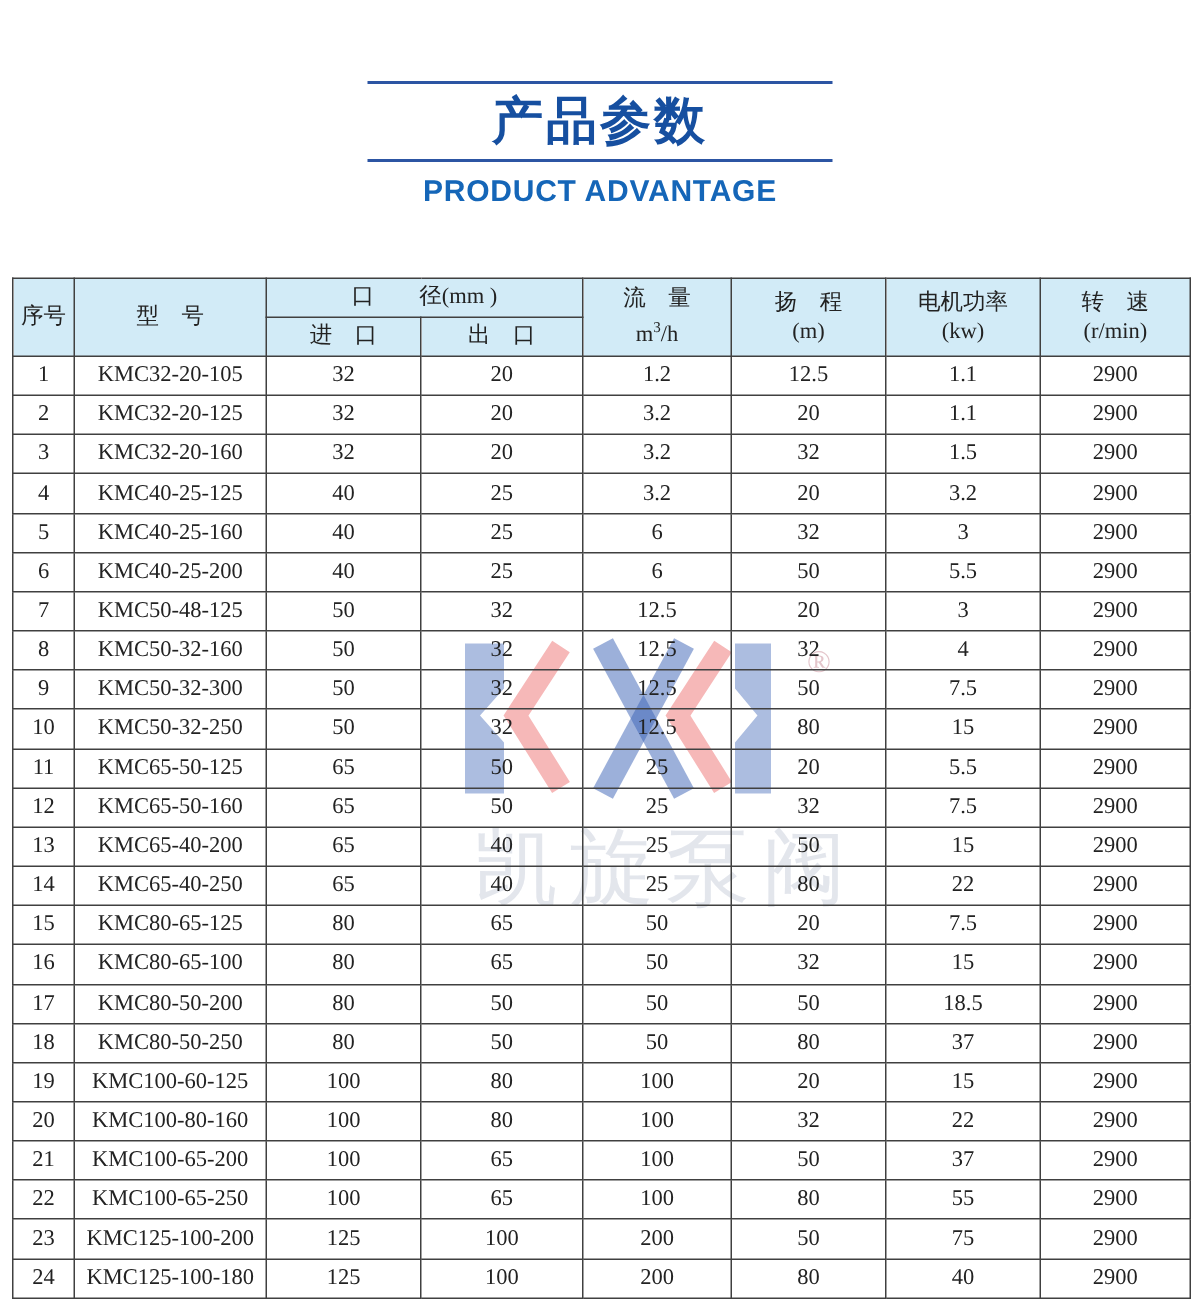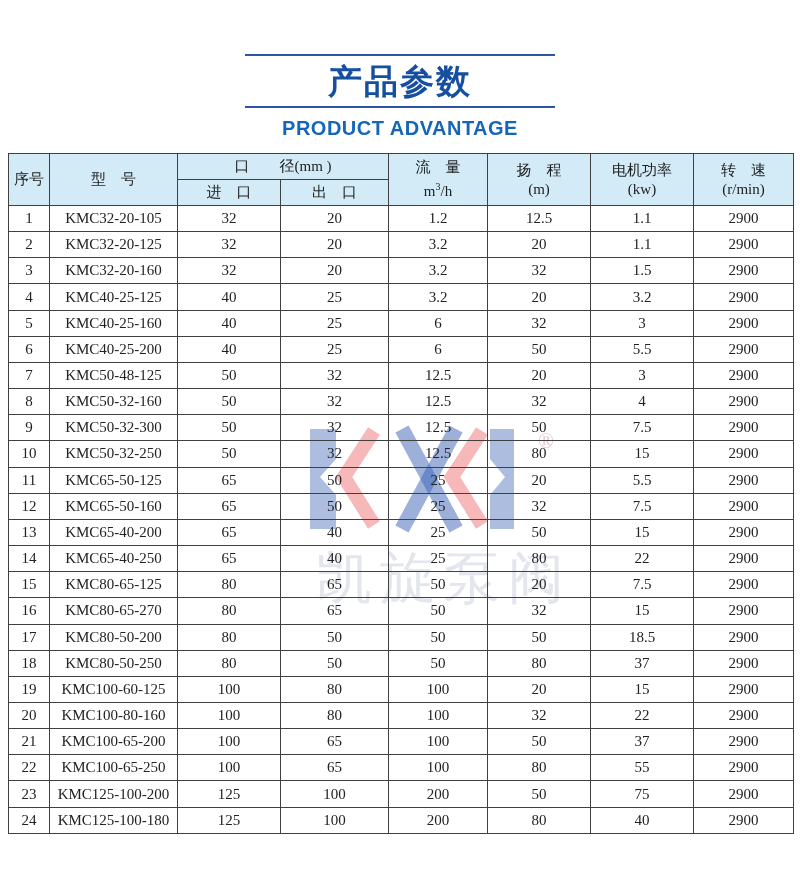--- a/index.html
+++ b/index.html
@@ -25,21 +25,21 @@
   .wm-fill-blue{fill:var(--wm-blue);fill-opacity:.42;}
   .wm-fill-blue-x{stroke:var(--wm-blue);stroke-opacity:.5;fill:none;}
   .wm-stroke-red{stroke:var(--wm-red);stroke-opacity:.38;fill:none;}
   .wm-reg{position:absolute;top:4px;left:238px;font-size:21px;color:#d9aeb6;opacity:.7;
     font-family:"Liberation Serif",serif;}
   .wm-text{position:absolute;top:116px;left:16px;font-size:56px;letter-spacing:8px;
     color:var(--wm-text);opacity:.55;white-space:nowrap;font-family:"Liberation Serif",serif;}
 
   
   .table-wrap{position:absolute;top:153px;left:8px;z-index:2;}
-  table{border-collapse:collapse;table-layout:fixed;width:785px;background:transparent;}
+  table{border-collapse:collapse;table-layout:fixed;width:785px;background:transparent;margin-top:32px;}
   th,td{border:1px solid var(--border);text-align:center;vertical-align:middle;
     color:var(--text);font-weight:normal;overflow:hidden;}
   thead th{background:var(--header-bg);font-size:15px;line-height:19px;padding:2px 0;}
   thead tr{height:26px;}
   tbody td{height:26.17px;font-size:15px;background:transparent;}
   sup{font-size:10px;}
 </style>
 </head>
 <body>
 
@@ -250,21 +250,21 @@
             <td>KMC80-65-125</td>
             <td>80</td>
             <td>65</td>
             <td>50</td>
             <td>20</td>
             <td>7.5</td>
             <td>2900</td>
           </tr>
           <tr>
             <td>16</td>
-            <td>KMC80-65-270</td>
+            <td>KMC80-65-100</td>
             <td>80</td>
             <td>65</td>
             <td>50</td>
             <td>32</td>
             <td>15</td>
             <td>2900</td>
           </tr>
           <tr>
             <td>17</td>
             <td>KMC80-50-200</td>

